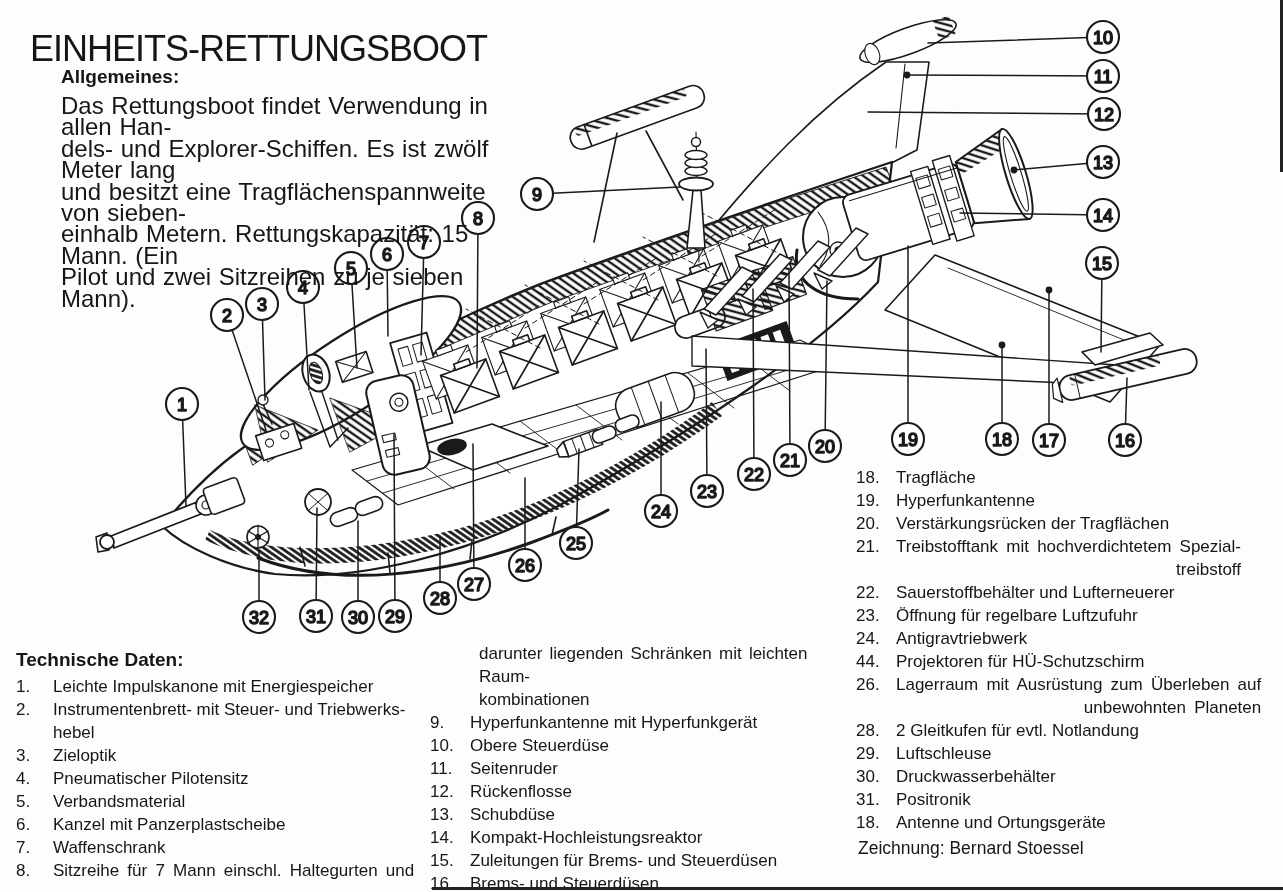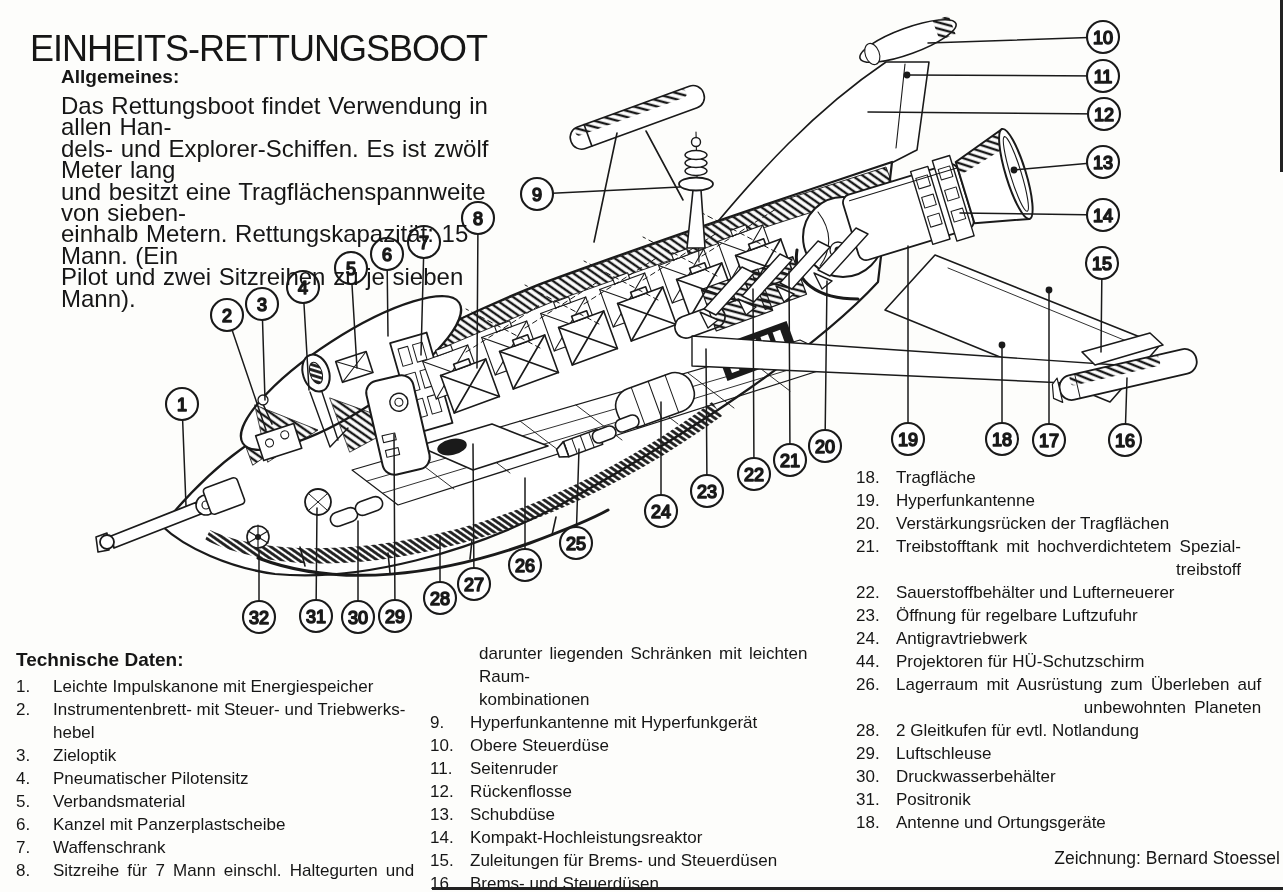--- a/index.html
+++ b/index.html
@@ -18,21 +18,21 @@
   .legend{position:absolute;font-size:17px;line-height:23px;}
   .legend.col1{left:16px;top:648px;width:420px;}
   .legend.col2{left:430px;top:634px;width:418px;}
   .legend.col3{left:856px;top:466px;width:424px;}
   .li{display:flex;align-items:flex-start;}
   .li .num{flex:none;width:40px;text-align:left;padding-right:9px;}
   .col1 .li .num{width:37px;}
   .li .txt{white-space:pre-line;}
   .li.spread .txt{word-spacing:3.5px;text-align:right;}
   .cont{white-space:pre-line;padding-left:49px;word-spacing:2.5px;margin-bottom:0;margin-top:8px;}
-  .credit{margin-top:13px;padding-left:2px;font-size:17.5px;text-align:right;}
+  .credit{margin-top:3px;padding-left:2px;font-size:17.5px;}
 
   svg.diagram{position:absolute;left:0;top:0;width:1283px;height:892px;}
   svg .w{fill:#ffffff;}
   svg .ink{fill:#1a1a1a;stroke:none;}
   svg *{vector-effect:none;}
   svg .leader{stroke:#1a1a1a;stroke-width:1.5;}
   svg .cnum{fill:#ffffff;stroke:#1a1a1a;stroke-width:2.1;}
   svg .ctext{font-family:"Liberation Sans","DejaVu Sans",sans-serif;font-size:18px;fill:#161616;}
   svg .dot{fill:#1a1a1a;}
   .edge-r{position:absolute;right:0;top:0;width:3px;height:172px;background:#222;}

